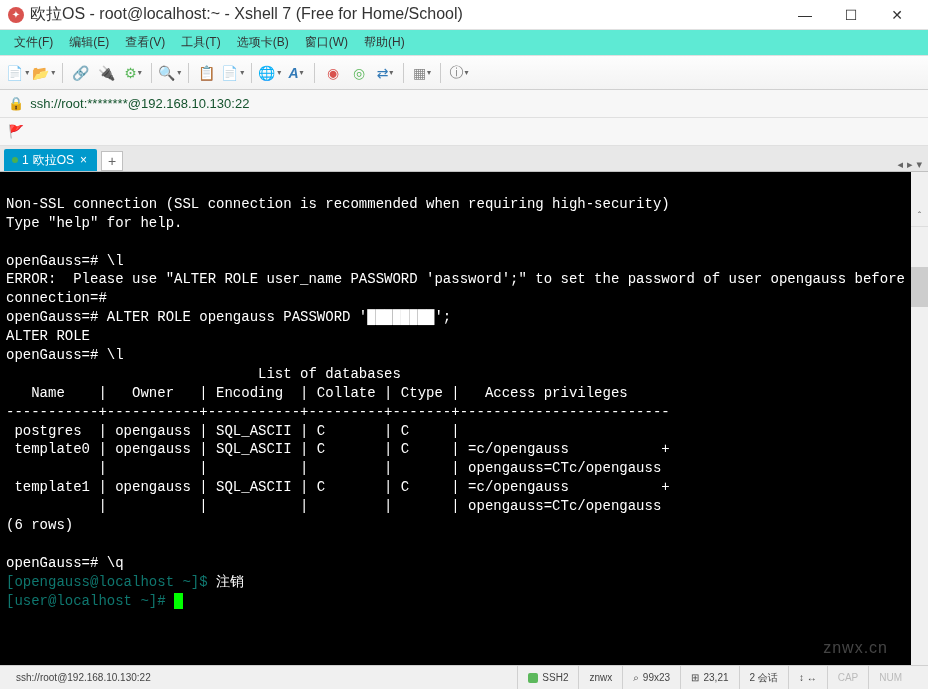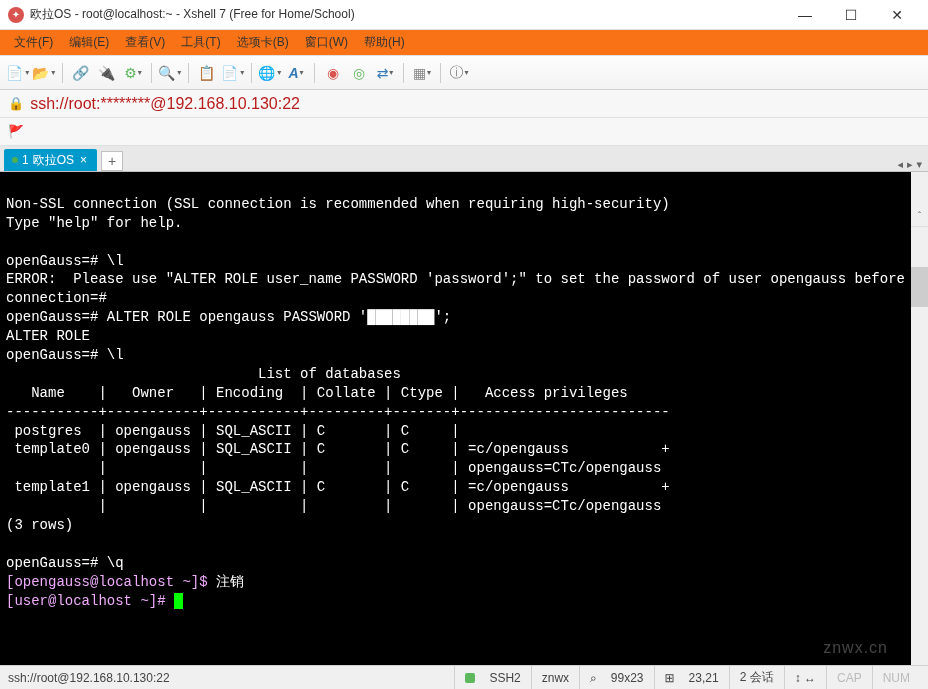--- a/index.html
+++ b/index.html
@@ -1,56 +1,56 @@
 <!DOCTYPE html>
 <html><head>
   <meta charset="utf-8">
   <style>
     * { margin: 0; padding: 0; box-sizing: border-box; }
     body { font-family: "Microsoft YaHei", "Segoe UI", sans-serif; font-size: 12px; background: #f0f0f0; width: 928px; height: 689px; overflow: hidden; display: flex; flex-direction: column; }
     
     .title-bar { height: 30px; background: #fff; display: flex; align-items: center; padding: 0 8px; border-bottom: 1px solid #e0e0e0; }
     .title-icon { width: 16px; height: 16px; background: #d9534f; border-radius: 50%; margin-right: 6px; display: flex; align-items: center; justify-content: center; color: #fff; font-size: 10px; }
-    .title-text { flex: 1; font-size: 12px; color: #333; }
+    .title-text { flex: 1; font-size: 16px; color: #333; }
     .win-controls { display: flex; gap: 0; }
     .win-btn { width: 46px; height: 30px; display: flex; align-items: center; justify-content: center; cursor: pointer; color: #333; font-size: 14px; }
     
-    .menu-bar { height: 26px; background: #f97316; display: flex; align-items: center; padding: 0 6px; border-bottom: 1px solid #e0e0e0; }
+    .menu-bar { height: 26px; background: #5eead4; display: flex; align-items: center; padding: 0 6px; border-bottom: 1px solid #e0e0e0; }
     .menu-item { padding: 3px 8px; cursor: pointer; font-size: 12px; color: #333; }
     
     .toolbar { height: 34px; background: linear-gradient(#fdfdfd, #f3f3f3); display: flex; align-items: center; padding: 0 6px; border-bottom: 1px solid #d0d0d0; gap: 2px; }
     .tb-btn { width: 24px; height: 24px; display: flex; align-items: center; justify-content: center; cursor: pointer; border-radius: 3px; font-size: 14px; position: relative; }
     .tb-sep { width: 1px; height: 20px; background: #ccc; margin: 0 4px; }
     .dd { font-size: 8px; color: #666; margin-left: 1px; }
     
     .address-bar { height: 28px; background: #f7f7f7; display: flex; align-items: center; padding: 0 8px; border-bottom: 1px solid #e0e0e0; gap: 6px; }
     .lock-icon { color: #e0a800; font-size: 13px; }
-    .address-text { color: #b91c1c; font-size: 16px; }
+    .address-text { color: #14532d; font-size: 13px; }
     
     .tip-bar { height: 28px; background: #f7f7f7; display: flex; align-items: center; padding: 0 8px; border-bottom: 1px solid #e0e0e0; gap: 6px; color: #888; font-size: 12px; }
     .flag-icon { color: #d9534f; font-size: 13px; }
     
     .tabs-bar { height: 26px; background: #e8e8e8; display: flex; align-items: flex-end; padding: 0 4px; border-bottom: 1px solid #c0c0c0; position: relative; }
     .tab { height: 22px; background: #0099cc; color: #fff; padding: 0 8px; display: flex; align-items: center; gap: 4px; font-size: 12px; cursor: pointer; border-radius: 2px 2px 0 0; }
     .tab-dot { width: 6px; height: 6px; background: #4caf50; border-radius: 50%; }
     .tab-close { cursor: pointer; padding: 0 2px; }
     .tab-add { width: 22px; height: 20px; background: #fff; border: 1px solid #c0c0c0; display: flex; align-items: center; justify-content: center; margin-left: 4px; cursor: pointer; font-size: 14px; color: #666; }
     .tabs-right { position: absolute; right: 6px; display: flex; align-items: center; gap: 4px; color: #666; font-size: 11px; }
     
     .terminal { flex: 1; background: #000; color: #fff; font-family: "Consolas", "Courier New", monospace; font-size: 14px; padding: 4px 6px; overflow-y: auto; position: relative; white-space: pre; line-height: 1.35; }
     .scrollbar { position: absolute; right: 0; top: 0; width: 17px; height: 100%; background: #f0f0f0; }
     .scroll-up { width: 17px; height: 17px; background: #f0f0f0; display: flex; align-items: center; justify-content: center; font-size: 10px; color: #606060; border-bottom: 1px solid #ddd; }
     .scroll-thumb { width: 17px; height: 40px; background: #cdcdcd; margin-top: 2px; }
-    .cyan { color: #f0abfc; }
+    .cyan { color: #0f766e; }
     .cursor-block { display: inline-block; width: 9px; height: 16px; background: #00ff00; vertical-align: middle; }
     .watermark { position: absolute; right: 40px; bottom: 6px; color: #888; font-size: 16px; opacity: 0.5; font-family: sans-serif; letter-spacing: 1px; }
     
-    .status-bar { height: 24px; background: #f0f0f0; border-top: 1px solid #d0d0d0; display: flex; align-items: center; padding: 0 8px; font-size: 12px; color: #444; }
+    .status-bar { height: 24px; background: #f0f0f0; border-top: 1px solid #d0d0d0; display: flex; align-items: center; padding: 0 16px; font-size: 10px; color: #444; }
     .status-left { flex: 1; }
-    .status-seg { padding: 0 10px; border-left: 1px solid #d0d0d0; height: 100%; display: flex; align-items: center; gap: 14px; }
+    .status-seg { padding: 0 10px; border-left: 1px solid #d0d0d0; height: 100%; display: flex; align-items: center; gap: 4px; }
     .badge-green { width: 10px; height: 10px; background: #5cb85c; border-radius: 2px; }
   </style>
 </head>
 <body>
 
 <div class="title-bar">
   <div class="title-icon">✦</div>
   <div class="title-text">欧拉OS - root@localhost:~ - Xshell 7 (Free for Home/School)</div>
   <div class="win-controls">
     <div class="win-btn">—</div>
@@ -169,21 +169,21 @@
 <span>ALTER ROLE</span>
 <span>openGauss=# \l</span>
 <span>                              List of databases</span>
 <span>   Name    |   Owner   | Encoding  | Collate | Ctype |   Access privileges</span>
 <span>-----------+-----------+-----------+---------+-------+-------------------------</span>
 <span> postgres  | opengauss | SQL_ASCII | C       | C     |</span>
 <span> template0 | opengauss | SQL_ASCII | C       | C     | =c/opengauss           +</span>
 <span>           |           |           |         |       | opengauss=CTc/opengauss</span>
 <span> template1 | opengauss | SQL_ASCII | C       | C     | =c/opengauss           +</span>
 <span>           |           |           |         |       | opengauss=CTc/opengauss</span>
-<span>(3 rows)</span>
+<span>(6 rows)</span>
 <span></span>
 <span>openGauss=# \q</span>
 <span class="cyan">[opengauss@localhost ~]$ </span><span>注销</span>
 <span class="cyan">[user@localhost ~]# </span><span class="cursor-block"></span>
 <div class="watermark">znwx.cn</div>
 <div class="scrollbar">
     <div class="scroll-up">ˆ</div>
     <div class="scroll-thumb"></div>
   </div>
 </div>

